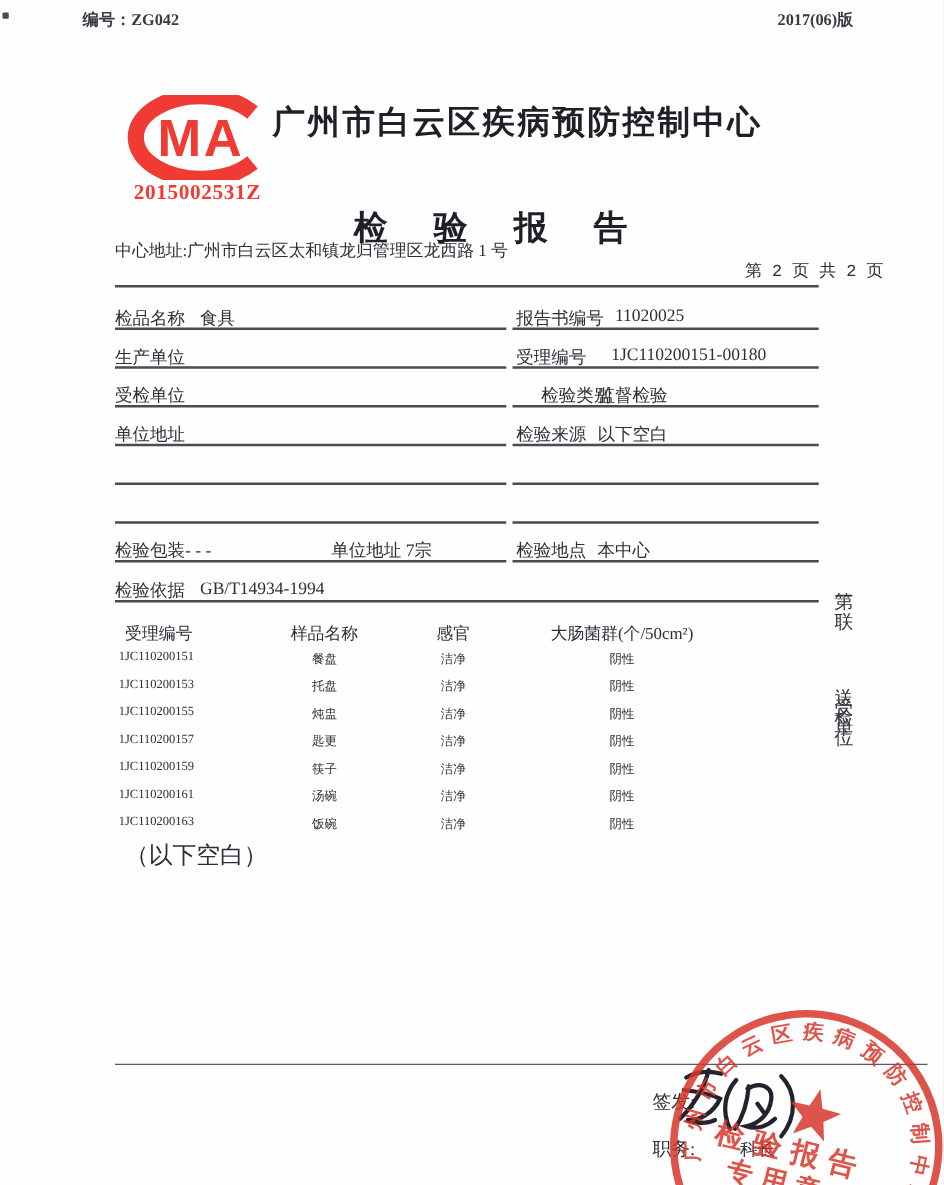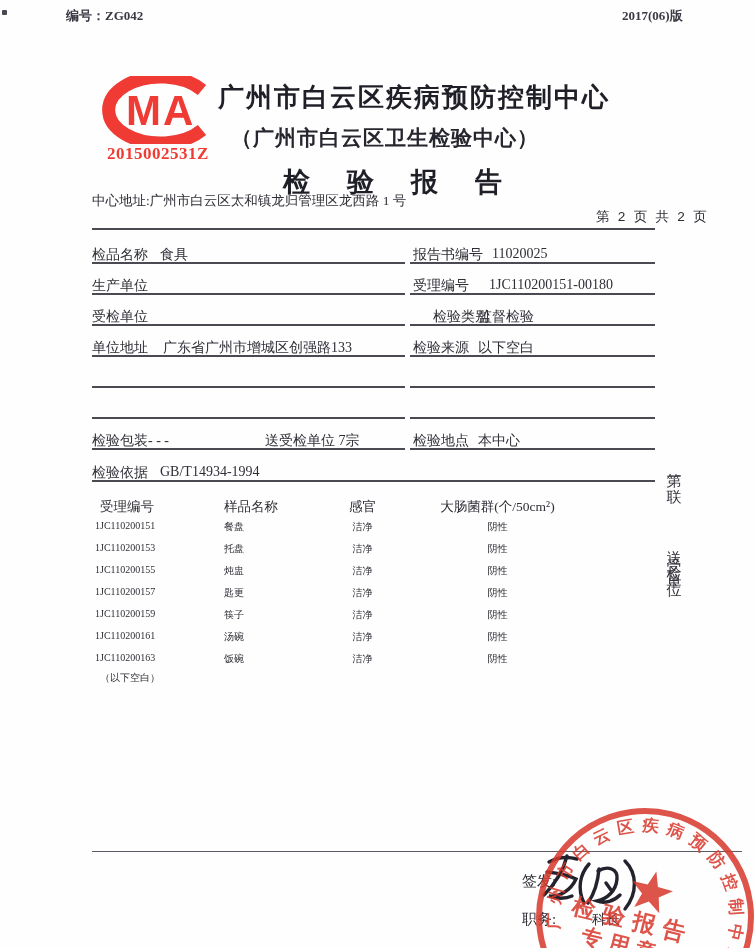--- a/index.html
+++ b/index.html
@@ -15,21 +15,21 @@
   .org-sub{font-size:21px;font-weight:600;letter-spacing:1px;color:#26262e;}
   .report-title{font-size:27px;font-weight:700;letter-spacing:37px;color:#1f1f27;}
   .addr{font-size:13.5px;}
   .rule{position:absolute;height:1.5px;background:#4a4a52;}
   .frow{position:absolute;left:0;width:755px;height:18px;font-size:14px;padding-left:35px;}
   .frow span{position:absolute;top:0;}
   .trow{position:absolute;left:0;width:755px;height:18px;font-size:10px;}
   .trow span{position:absolute;top:0;}
   .th{font-size:13.5px;}
   .c1{left:95px;width:150px;text-align:left;}
-  .c2{left:224px;width:95px;}
+  .c2{left:212px;width:95px;text-align:center;}
   .c3{left:330px;width:65px;text-align:center;}
   .c4{left:430px;width:135px;text-align:center;}
   .vert{writing-mode:vertical-rl;text-orientation:upright;font-size:15px;letter-spacing:8px;color:#33333b;}
   .cma-code{font-size:17px;font-weight:700;color:#f03b35;letter-spacing:.5px;}
   .speck{position:absolute;left:2px;top:10px;width:5px;height:5px;background:#474953;border-radius:1px;}
 </style>
 </head>
 <body>
 
 <div class="page">
@@ -39,21 +39,20 @@
   <div class="abs meta-txt" style="left:66px;top:7px;">编号：ZG042</div>
   <div class="abs meta-txt" style="left:622px;top:7px;">2017(06)版</div>
 
   <svg class="abs" style="left:98px;top:76px;" width="120" height="68" viewBox="0 0 120 68">
     <path d="M 104 14 A 52 33 0 1 0 104 54" fill="none" stroke="#f03b35" stroke-width="13"></path>
     <text x="28" y="49" font-family="Liberation Sans, sans-serif" font-weight="700" font-size="42" letter-spacing="2" fill="#f03b35">MA</text>
   </svg>
   <div class="abs cma-code" style="left:96px;top:144px;width:124px;text-align:center;">2015002531Z</div>
 
   <div class="abs org-name" style="left:218px;top:80px;">广州市白云区疾病预防控制中心</div>
-  <div class="abs org-sub" style="left:231px;top:124px;">（广州市白云区卫生检验中心）</div>
   <div class="abs report-title" style="left:283px;top:164px;">检验报告</div>
 
   <div class="abs addr" style="left:92px;top:192px;">中心地址:广州市白云区太和镇龙归管理区龙西路 1 号</div>
   <div class="abs addr" style="left:596px;top:208px;font-family:Liberation Mono, monospace;">第 2 页 共 2 页</div>
   <div class="rule" style="left:92px;top:228px;width:563px;"></div>
 
   <div class="frow">
     <span style="left:92px;top:246px">检品名称</span>
     <span style="left:160px;top:246px">食具</span>
     <span style="left:413px;top:246px">报告书编号</span>
@@ -73,36 +72,35 @@
   <div class="frow">
     <span style="left:92px;top:308px">受检单位</span>
     <span style="left:433px;top:308px">检验类别</span>
     <span style="left:478px;top:308px">监督检验</span>
   </div>
   <div class="rule" style="left:92px;top:324px;width:313px;"></div>
   <div class="rule" style="left:410px;top:324px;width:245px;"></div>
 
   <div class="frow">
     <span style="left:92px;top:339px">单位地址</span>
-    <span style="left:163px;top:339px">广东省广州市增城区创强路133</span>
     <span style="left:413px;top:339px">检验来源</span>
     <span style="left:478px;top:339px">以下空白</span>
   </div>
   <div class="rule" style="left:92px;top:355px;width:313px;"></div>
   <div class="rule" style="left:410px;top:355px;width:245px;"></div>
 
   <div class="rule" style="left:92px;top:386px;width:313px;"></div>
   <div class="rule" style="left:410px;top:386px;width:245px;"></div>
 
   <div class="rule" style="left:92px;top:417px;width:313px;"></div>
   <div class="rule" style="left:410px;top:417px;width:245px;"></div>
 
   <div class="frow">
     <span style="left:92px;top:432px">检验包装- - -</span>
-    <span style="left:265px;top:432px">送受检单位 7宗</span>
+    <span style="left:265px;top:432px">单位地址 7宗</span>
     <span style="left:413px;top:432px">检验地点</span>
     <span style="left:478px;top:432px">本中心</span>
   </div>
   <div class="rule" style="left:92px;top:448px;width:313px;"></div>
   <div class="rule" style="left:410px;top:448px;width:245px;"></div>
 
   <div class="frow">
     <span style="left:92px;top:464px">检验依据</span>
     <span style="left:160px;top:464px">GB/T14934-1994</span>
   </div>
@@ -150,21 +148,21 @@
     <span class="c2" style="top:630px">汤碗</span>
     <span class="c3" style="top:630px">洁净</span>
     <span class="c4" style="top:630px">阴性</span>
   </div>
   <div class="trow">
     <span class="c1" style="top:652px">1JC110200163</span>
     <span class="c2" style="top:652px">饭碗</span>
     <span class="c3" style="top:652px">洁净</span>
     <span class="c4" style="top:652px">阴性</span>
   </div>
-  <div class="abs" style="left:100px;top:671px;font-size:10px;">（以下空白）</div>
+  <div class="abs" style="left:100px;top:671px;font-size:19px;">（以下空白）</div>
 
   <div class="abs vert" style="left:664px;top:461px;">第一联</div>
   <div class="abs vert" style="left:664px;top:538px;">送受检单位</div>
 
   <div class="rule" style="left:92px;top:851px;width:650px;height:1px;background:#5a5a62;"></div>
   <div class="abs" style="left:522px;top:872px;font-size:15px;">签发:</div>
   <div class="abs" style="left:522px;top:910px;font-size:15px;">职务:</div>
   <div class="abs" style="left:592px;top:911px;font-size:14px;">科长</div>
 
   <svg class="abs" style="left:505px;top:845px;" width="160" height="75" viewBox="505 845 160 75">

